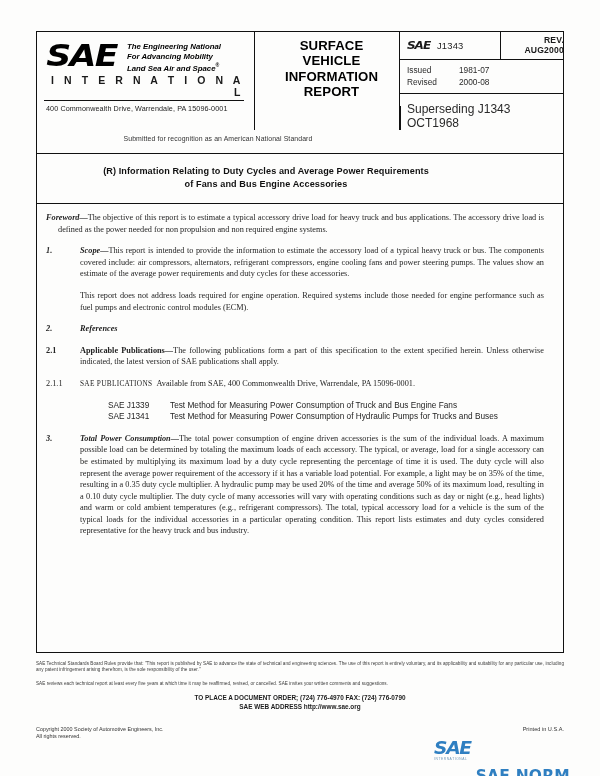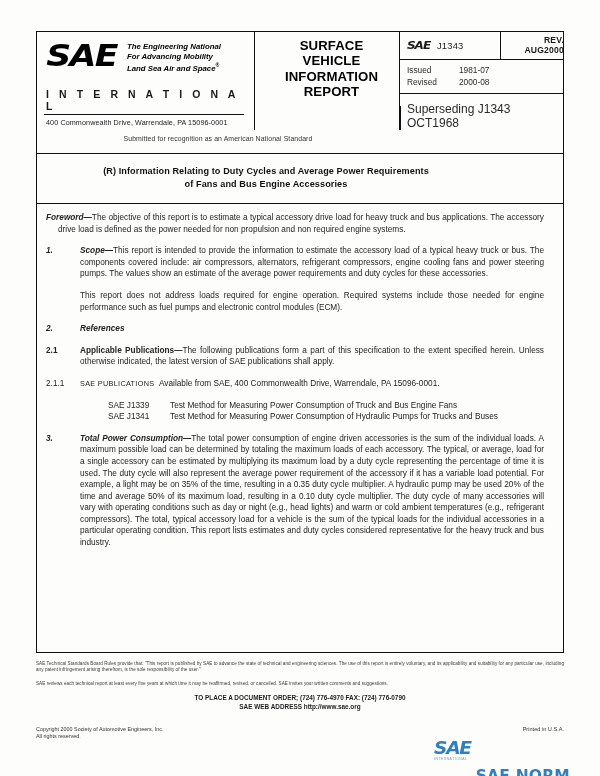--- a/index.html
+++ b/index.html
@@ -139,23 +139,23 @@
     line-height: 9.6px;
     color: #000;
     padding-top: 1px;
     margin-left: 12px;
   }
   .sae-tagline span.reg { font-size: 5px; vertical-align: super; }
   .sae-intl {
     font-size: 10.5px;
     font-weight: bold;
     letter-spacing: 3.6px;
-    text-align: left;
+    text-align: right;
     padding-left: 2px;
-    margin-top: 15px;
+    margin-top: 1px;
     border-bottom: 1.4px solid #111;
     padding-bottom: 2px;
     width: 198px;
   }
   .sae-addr {
     font-size: 7.2px;
     color: #222;
     margin-top: 2.5px;
     padding-left: 2px;
     letter-spacing: 0.1px;
@@ -247,20 +247,21 @@
     box-sizing: border-box;
     padding: 0 20px 0 10px;
     font-size: 8.25px;
     line-height: 11.6px;
     color: #242424;
     text-align: justify;
   }
   .para {
     margin-bottom: 10px;
     position: relative;
+    font-family: Liberation Serif, serif;
   }
   .para.tight { }
   .para-num {
     position: absolute;
     left: 0;
     top: 0;
     width: 34px;
     font-weight: bold;
     font-style: italic;
     font-size: 8.25px;

